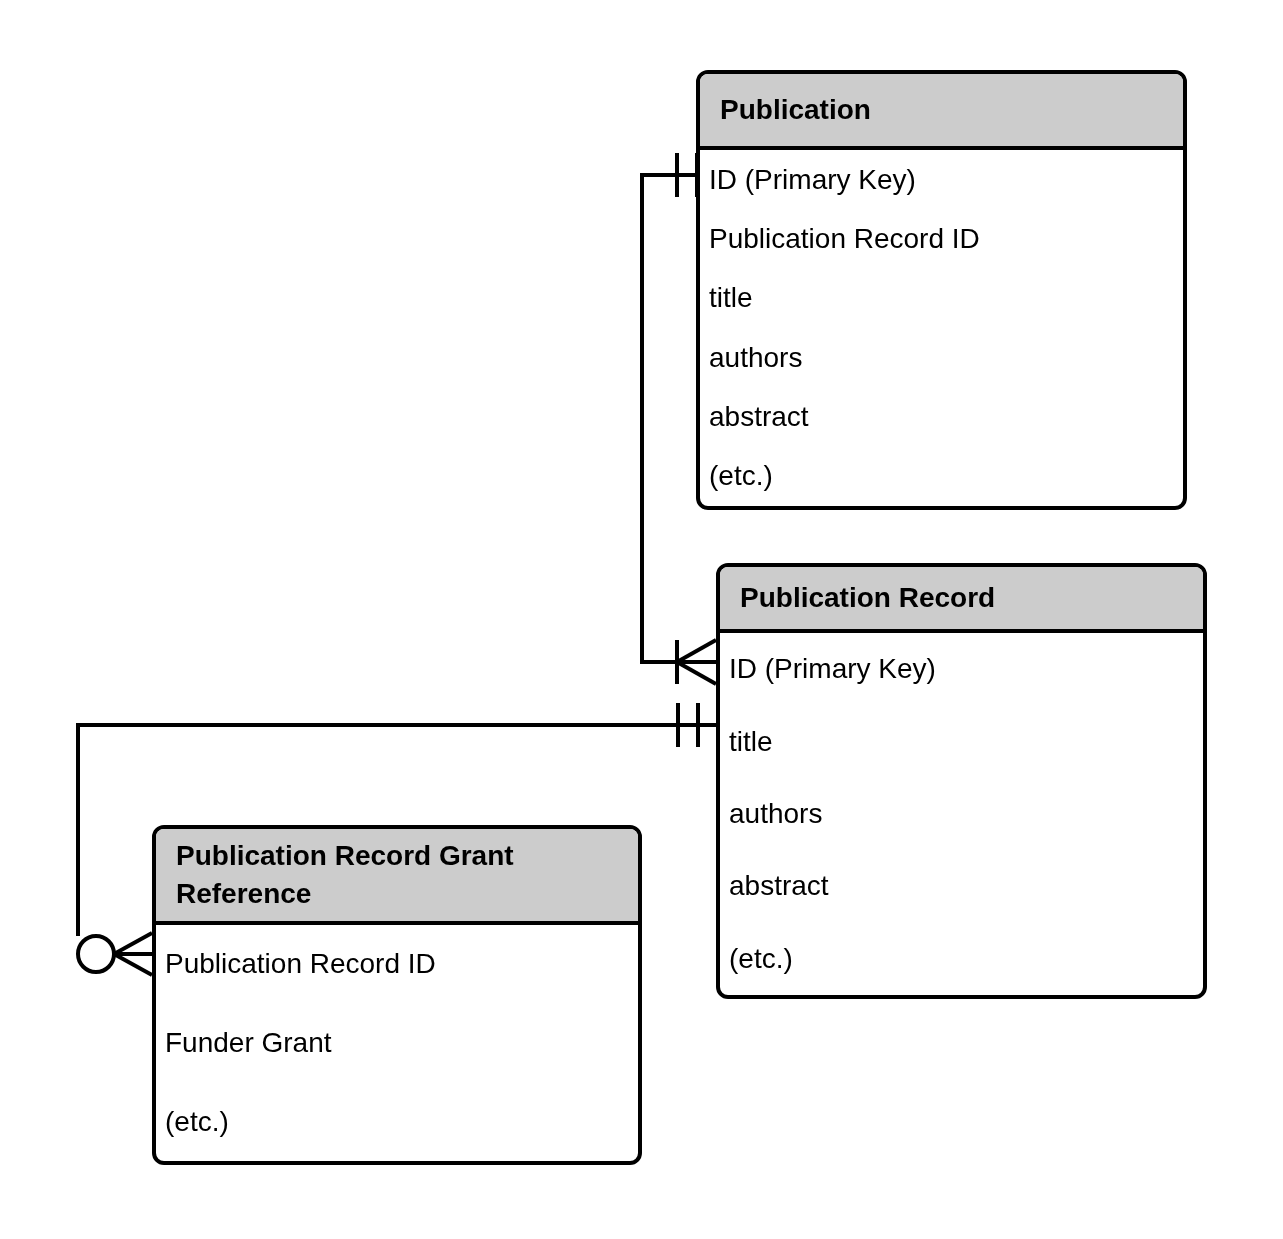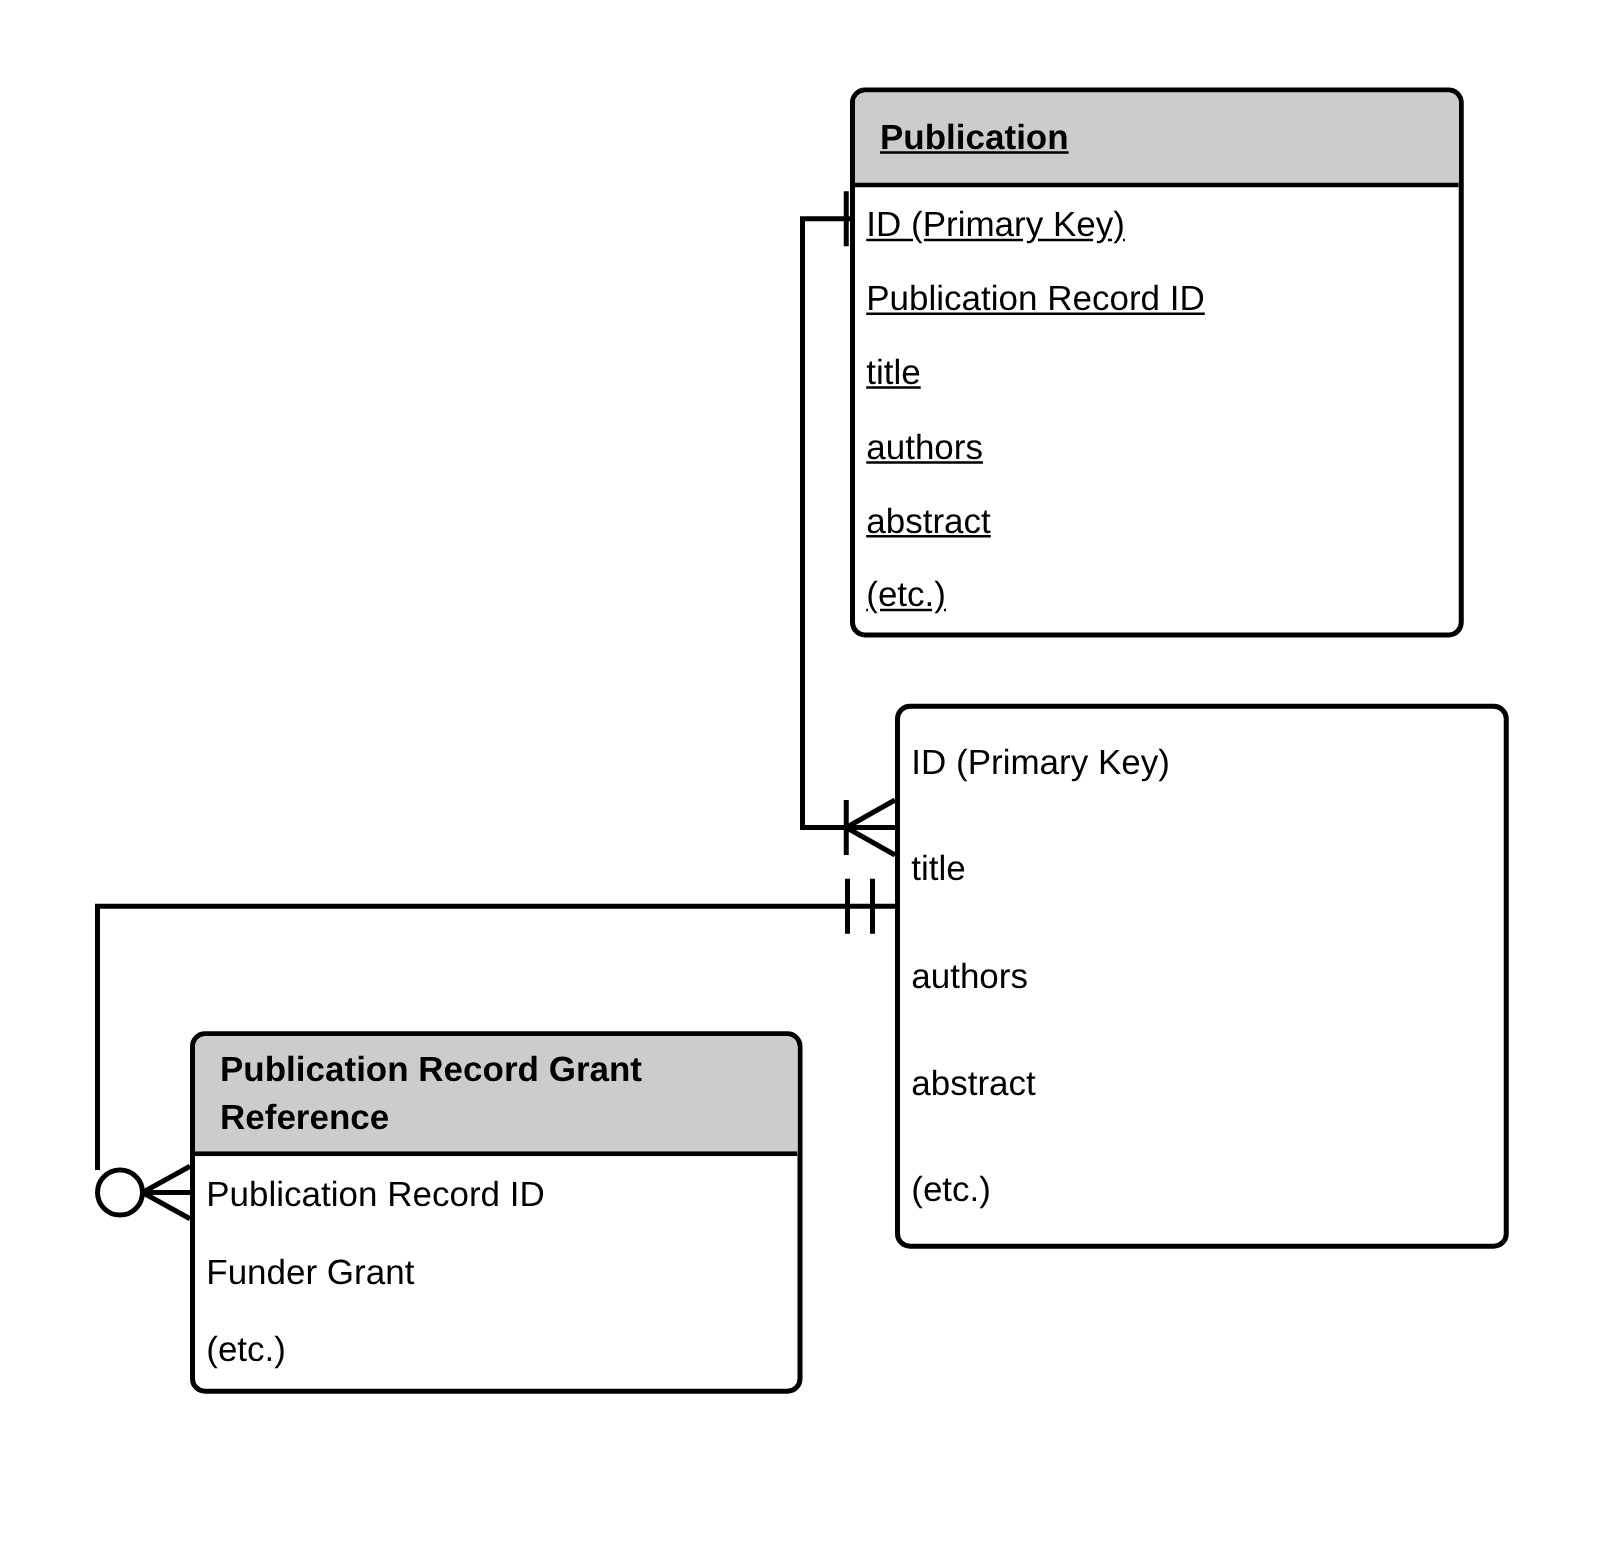--- a/index.html
+++ b/index.html
@@ -53,39 +53,38 @@
   }
   .field-row {
     flex: 1 1 0;
     display: flex;
     align-items: center;
     font-size: 28px;
     padding-left: 9px;
     white-space: nowrap;
   }
   #entity-publication {
-    left: 680px;
+    left: 696px;
     top: 70px;
     width: 491px;
     height: 440px;
-    text-decoration: underline;
   }
   #entity-publication .entity-header { height: 76px; }
   #entity-publication-record {
     left: 716px;
     top: 563px;
     width: 491px;
     height: 436px;
   }
   #entity-publication-record .entity-header { height: 66px; }
   #entity-grant-reference {
     left: 152px;
     top: 825px;
     width: 490px;
-    height: 290px;
+    height: 340px;
   }
   #entity-grant-reference .entity-header { height: 96px; }
 </style>
 </head>
 <body>
 
 <div class="canvas">
 
   <svg class="connector-layer" viewBox="0 0 1283 1239" xmlns="http://www.w3.org/2000/svg" stroke="#000000" stroke-width="4" fill="none">
 
@@ -117,20 +116,23 @@
       <div class="field-row">ID (Primary Key)</div>
       <div class="field-row">Publication Record ID</div>
       <div class="field-row">title</div>
       <div class="field-row">authors</div>
       <div class="field-row">abstract</div>
       <div class="field-row">(etc.)</div>
     </div>
   </div>
 
   <div class="entity" id="entity-publication-record">
+    <div class="entity-header">
+      <span>Publication Record</span>
+    </div>
     <div class="entity-fields">
       <div class="field-row">ID (Primary Key)</div>
       <div class="field-row">title</div>
       <div class="field-row">authors</div>
       <div class="field-row">abstract</div>
       <div class="field-row">(etc.)</div>
     </div>
   </div>
 
   <div class="entity" id="entity-grant-reference">

